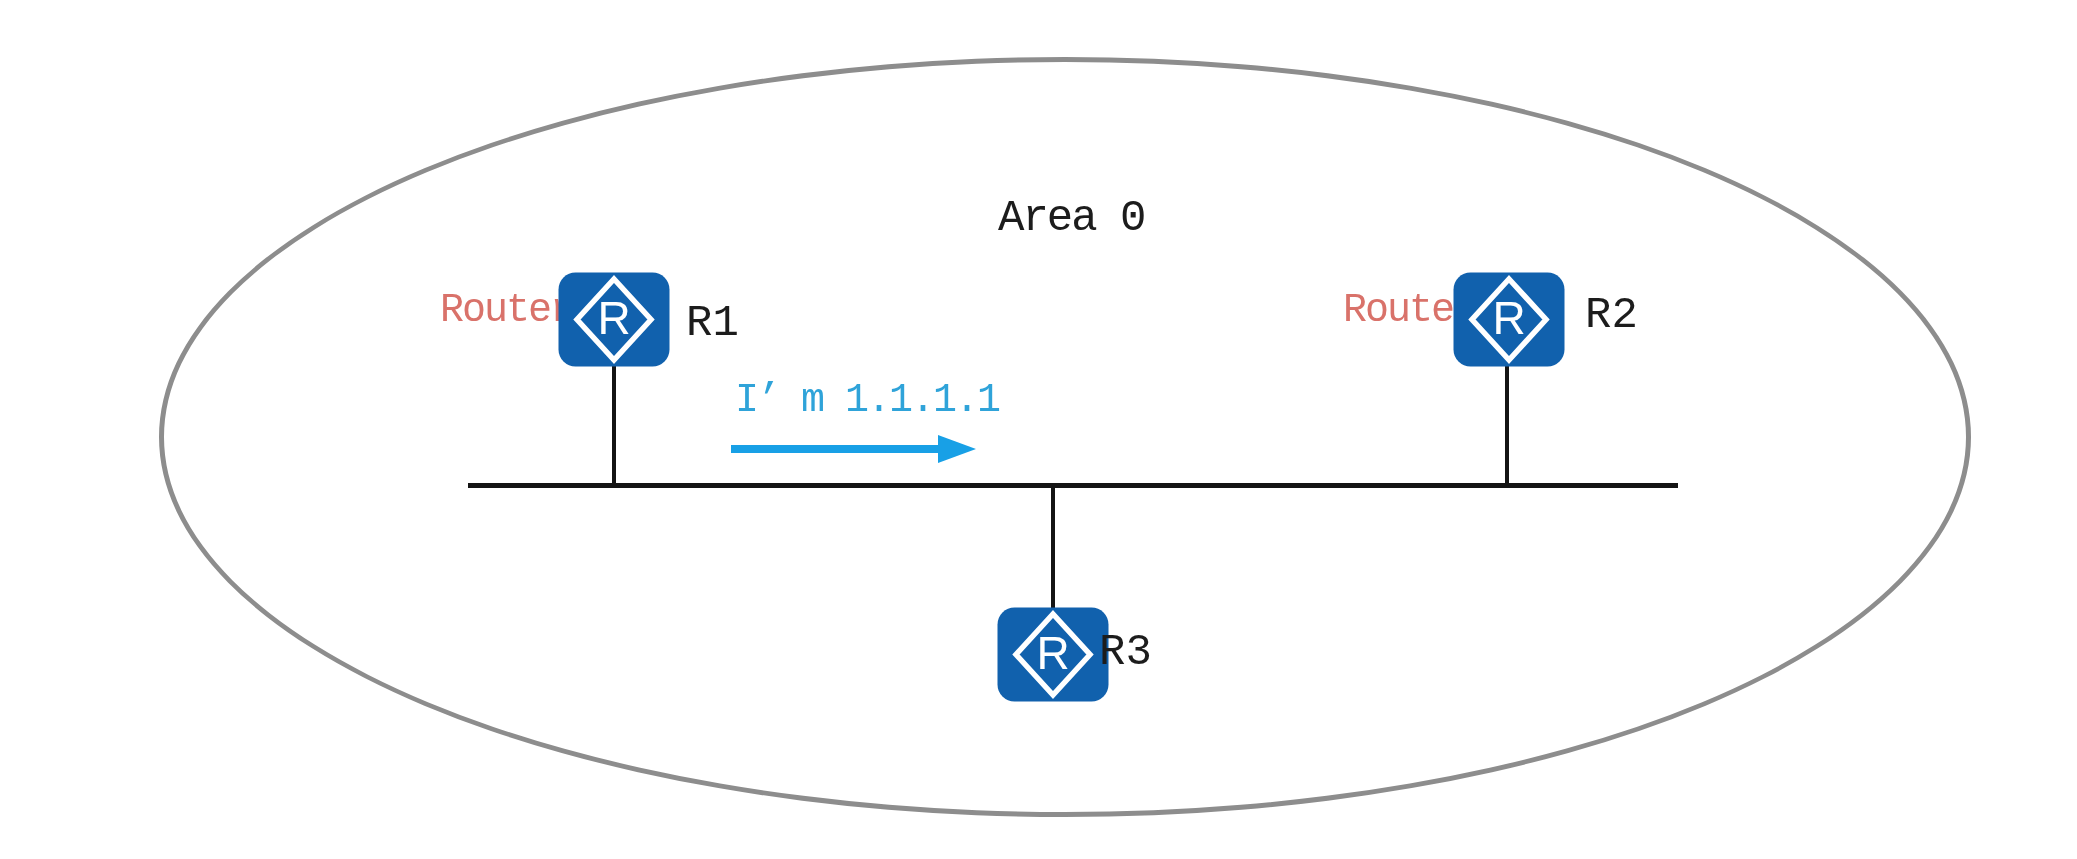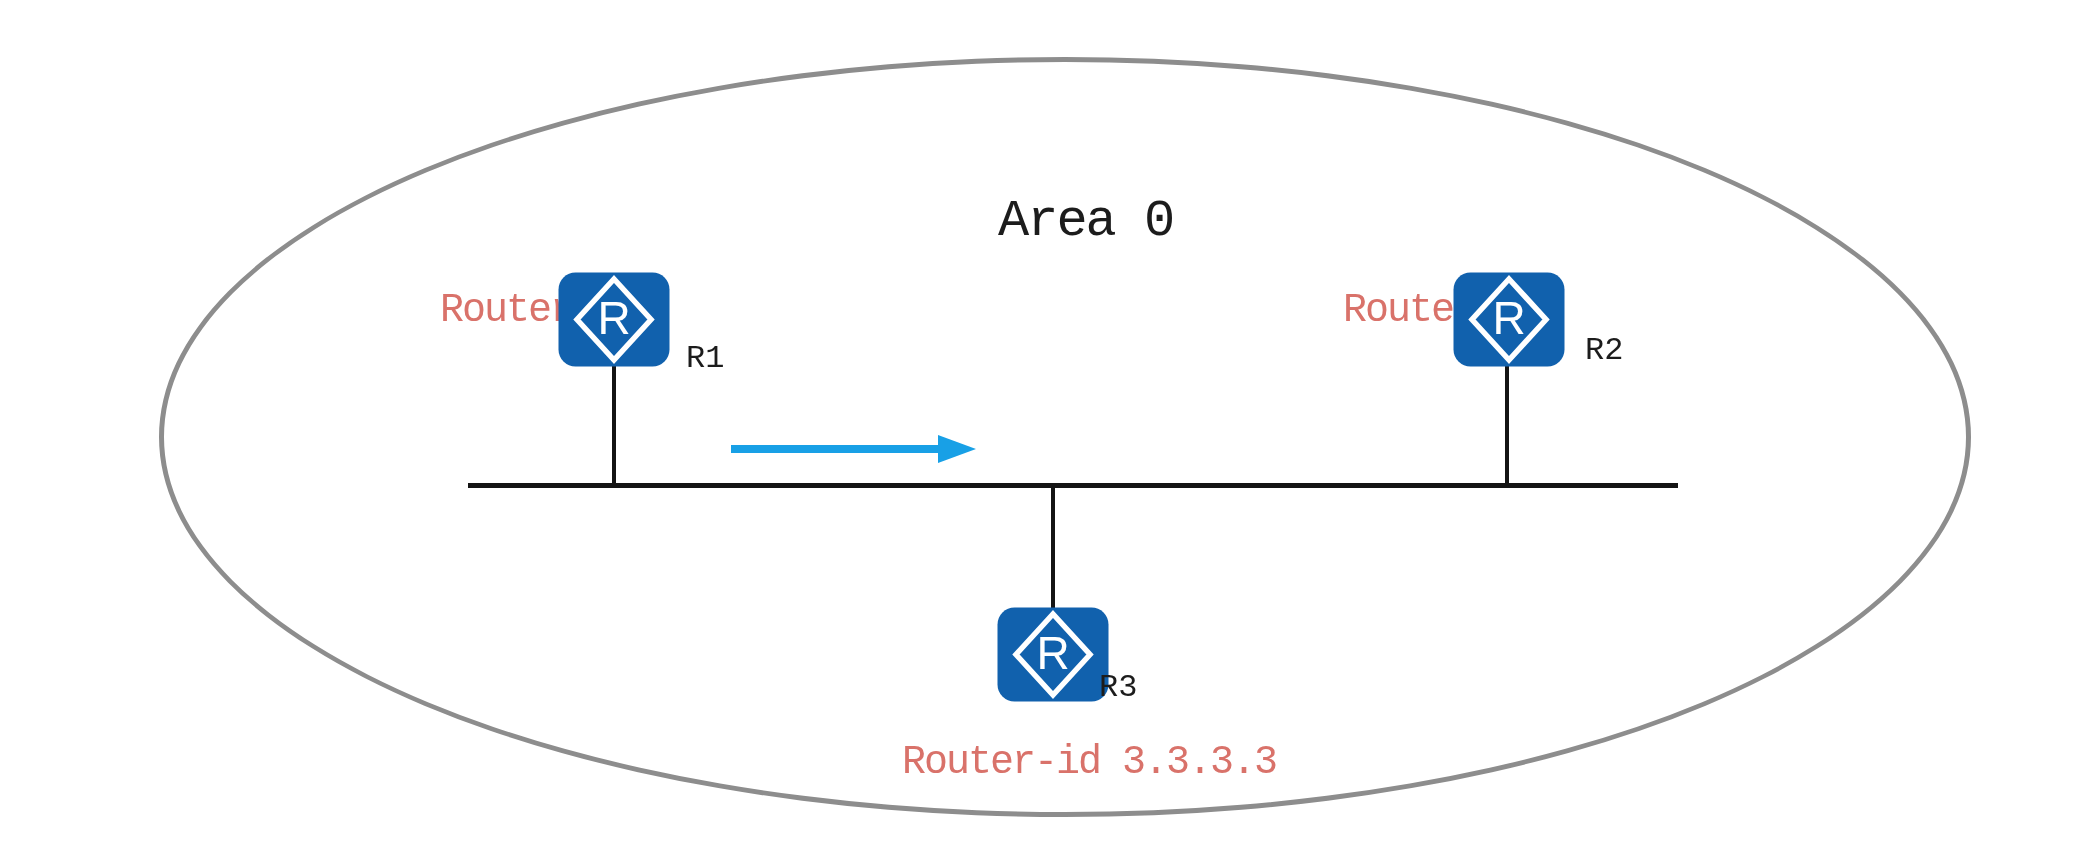--- a/index.html
+++ b/index.html
@@ -25,21 +25,21 @@
     position:absolute;
     left:159px;top:57px;width:1812px;height:760px;
     border:5px solid var(--area-border);
     border-radius:50%;
     box-sizing:border-box;
     background:transparent;
   }
   .area-label{
     position:absolute;
     left:998px;top:196px;
-    font-size:52px;letter-spacing:-2px;line-height:1;
+    font-size:44px;letter-spacing:-2px;line-height:1;
     color:var(--label-text);
     white-space:pre;
   }
   .bus-line{
     position:absolute;
     left:468px;top:483px;width:1210px;height:5px;
     background:var(--line);
   }
   .link-line{
     position:absolute;width:4px;
@@ -56,24 +56,23 @@
   .router-r3{left:996px;top:606px;}
   .router-rect{fill:var(--router-fill);}
   .router-diamond{fill:none;stroke:var(--router-glyph);stroke-width:5.5px;}
   .router-r{
     fill:var(--router-glyph);
     font-family:"Liberation Sans","DejaVu Sans",sans-serif;
     font-size:46px;
   }
   .router-label{
     position:absolute;
-    font-size:32px;line-height:1;
+    font-size:44px;line-height:1;
     color:var(--label-text);
     white-space:pre;
-    margin-top:42px;
   }
   .label-r1{left:686px;top:301px;}
   .label-r2{left:1585px;top:293px;}
   .label-r3{left:1099px;top:630px;}
   .router-id{
     position:absolute;
     font-size:40px;letter-spacing:-2px;line-height:50px;
     color:var(--router-id-text);
     white-space:pre;
   }
@@ -127,20 +126,20 @@
     <text class="router-r" x="57" y="63" text-anchor="middle">R</text>
   </svg>
   <div class="router-label label-r2">R2</div>
 
   <svg class="router-svg router-r3" viewBox="0 0 114 97">
     <rect class="router-rect" x="1.5" y="1.5" width="111" height="94" rx="17"></rect>
     <polygon class="router-diamond" points="57,8 94,48.5 57,89 20,48.5"></polygon>
     <text class="router-r" x="57" y="63" text-anchor="middle">R</text>
   </svg>
   <div class="router-label label-r3">R3</div>
-  <div class="router-id rid-r3">Router-id 3.3.3.3</div>
 
+  <div class="hello-text">I’ m 1.1.1.1</div>
   <svg class="hello-arrow" viewBox="0 0 250 36">
     <line class="arrow-shaft" x1="3" y1="18" x2="214" y2="18"></line>
     <polygon class="arrow-head" points="210,4 248,18 210,32"></polygon>
   </svg>
 
 </div>
 
 </body></html>

